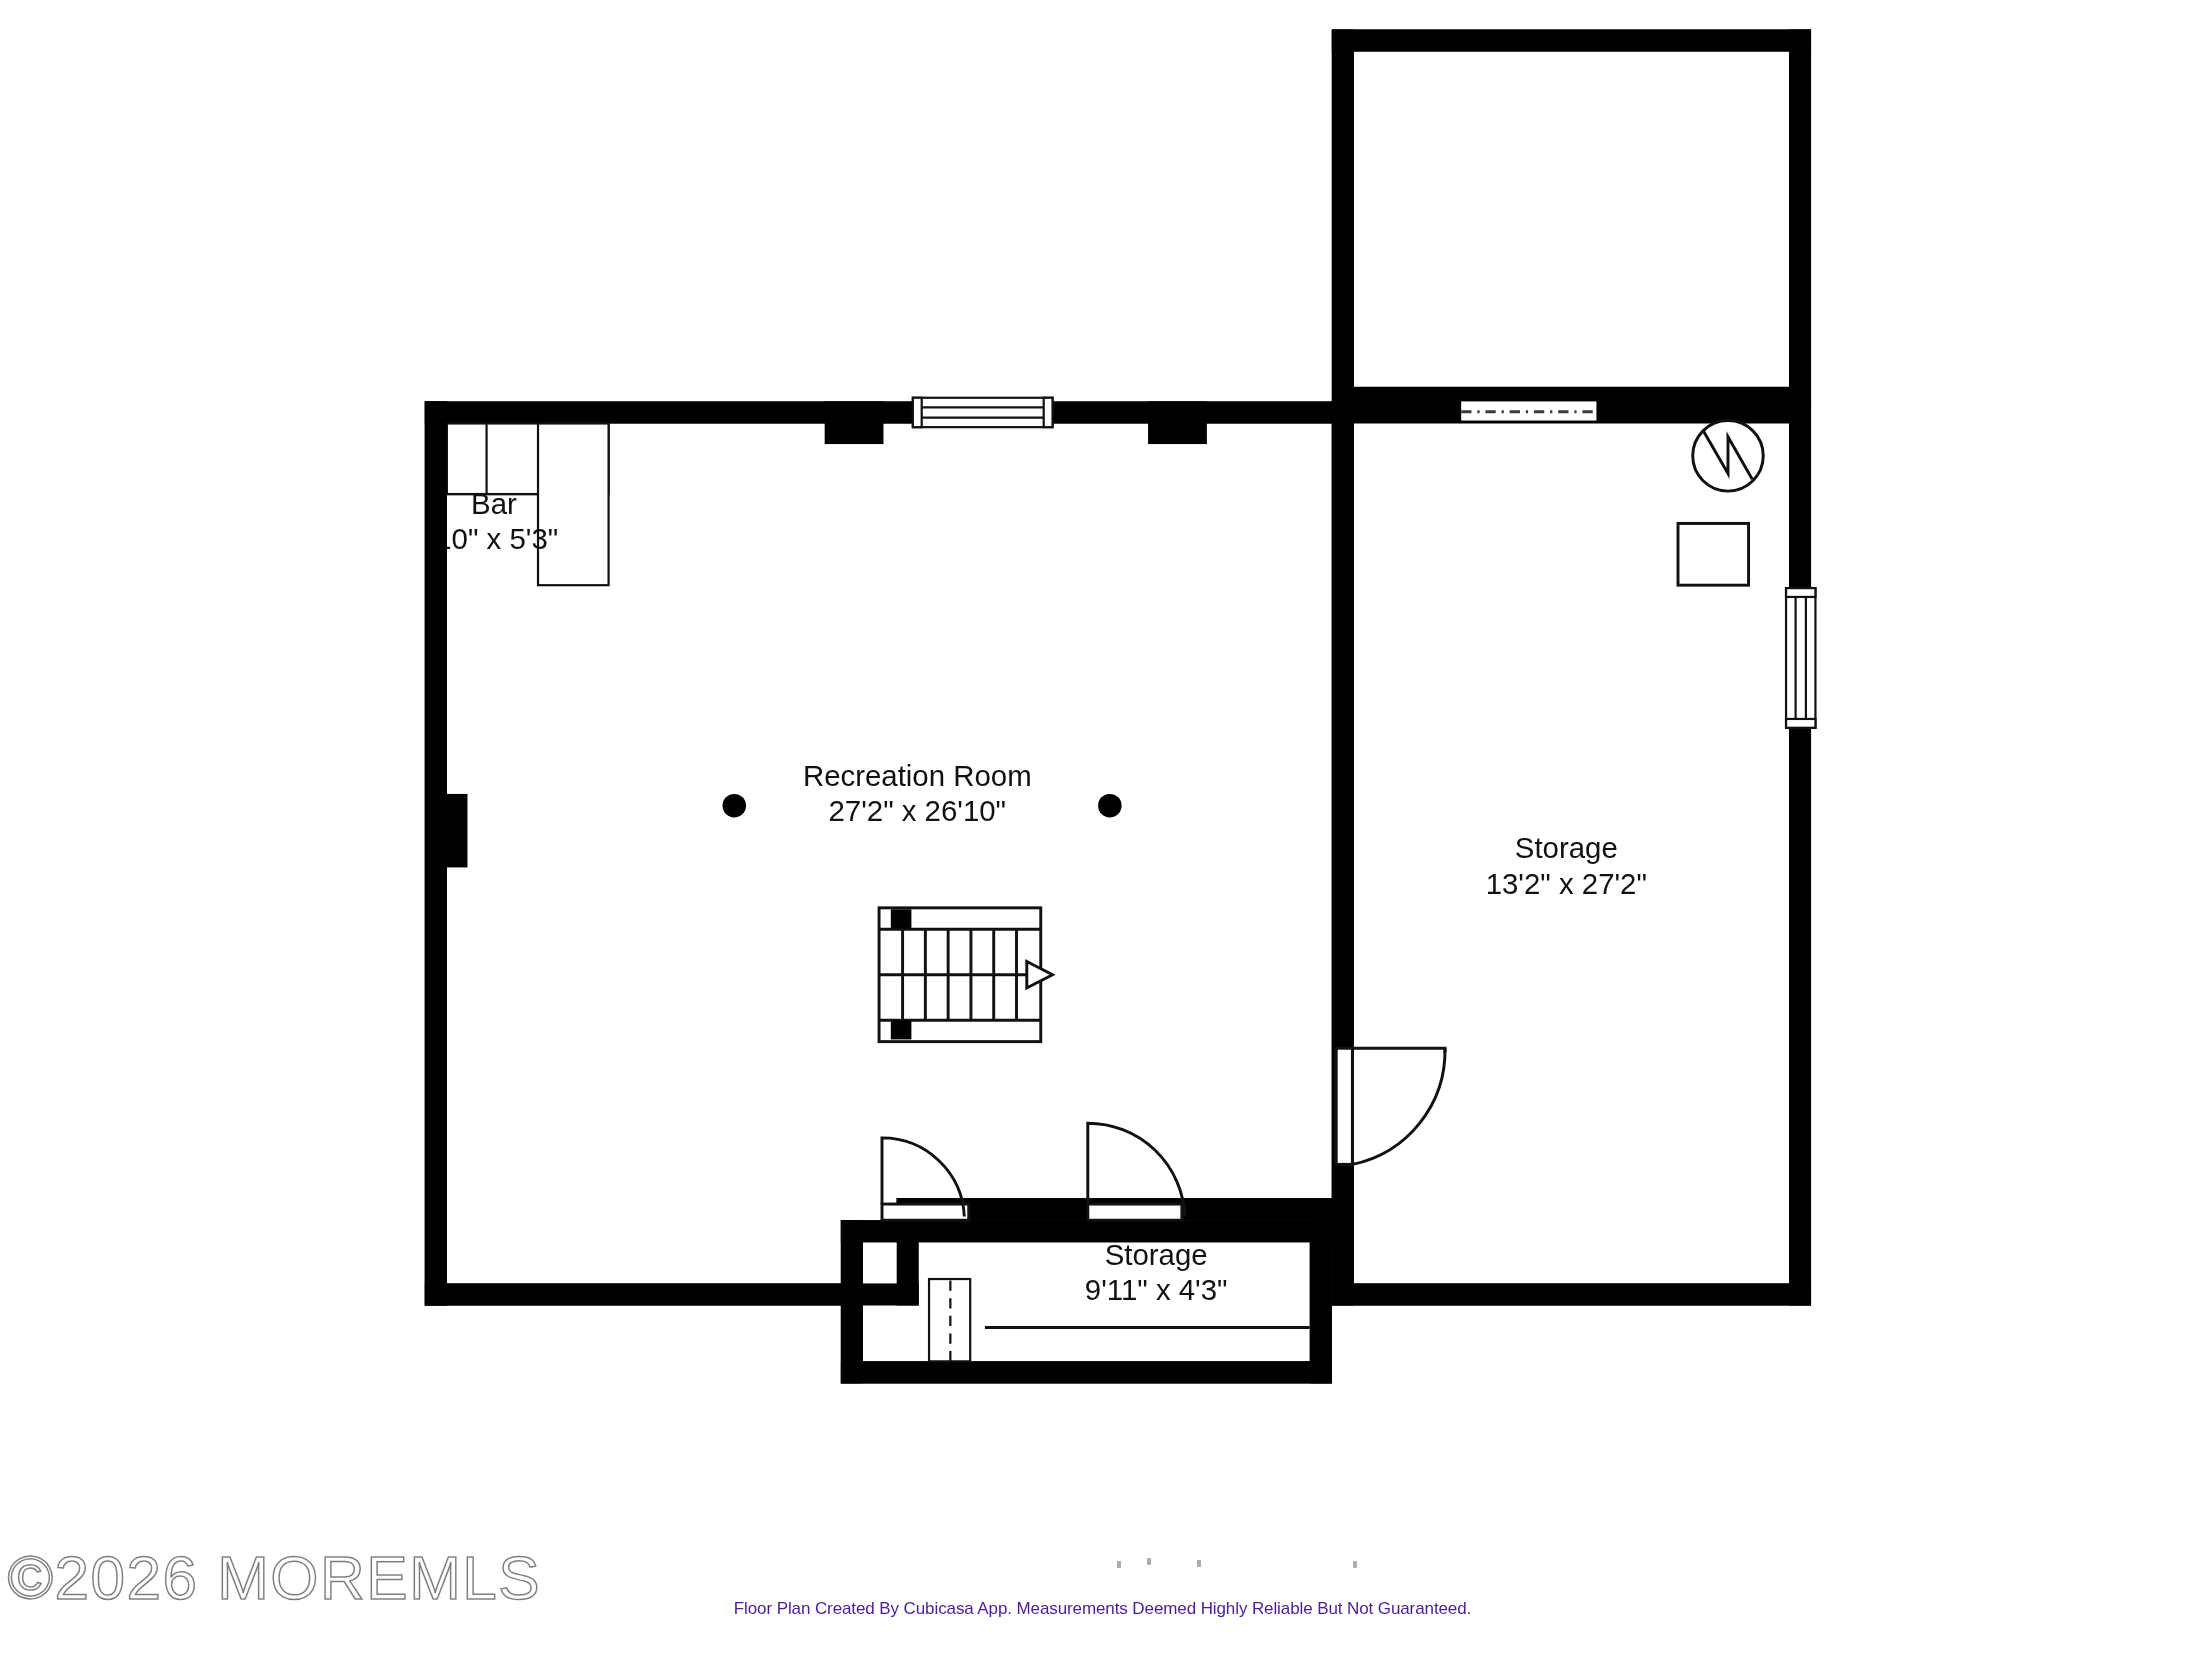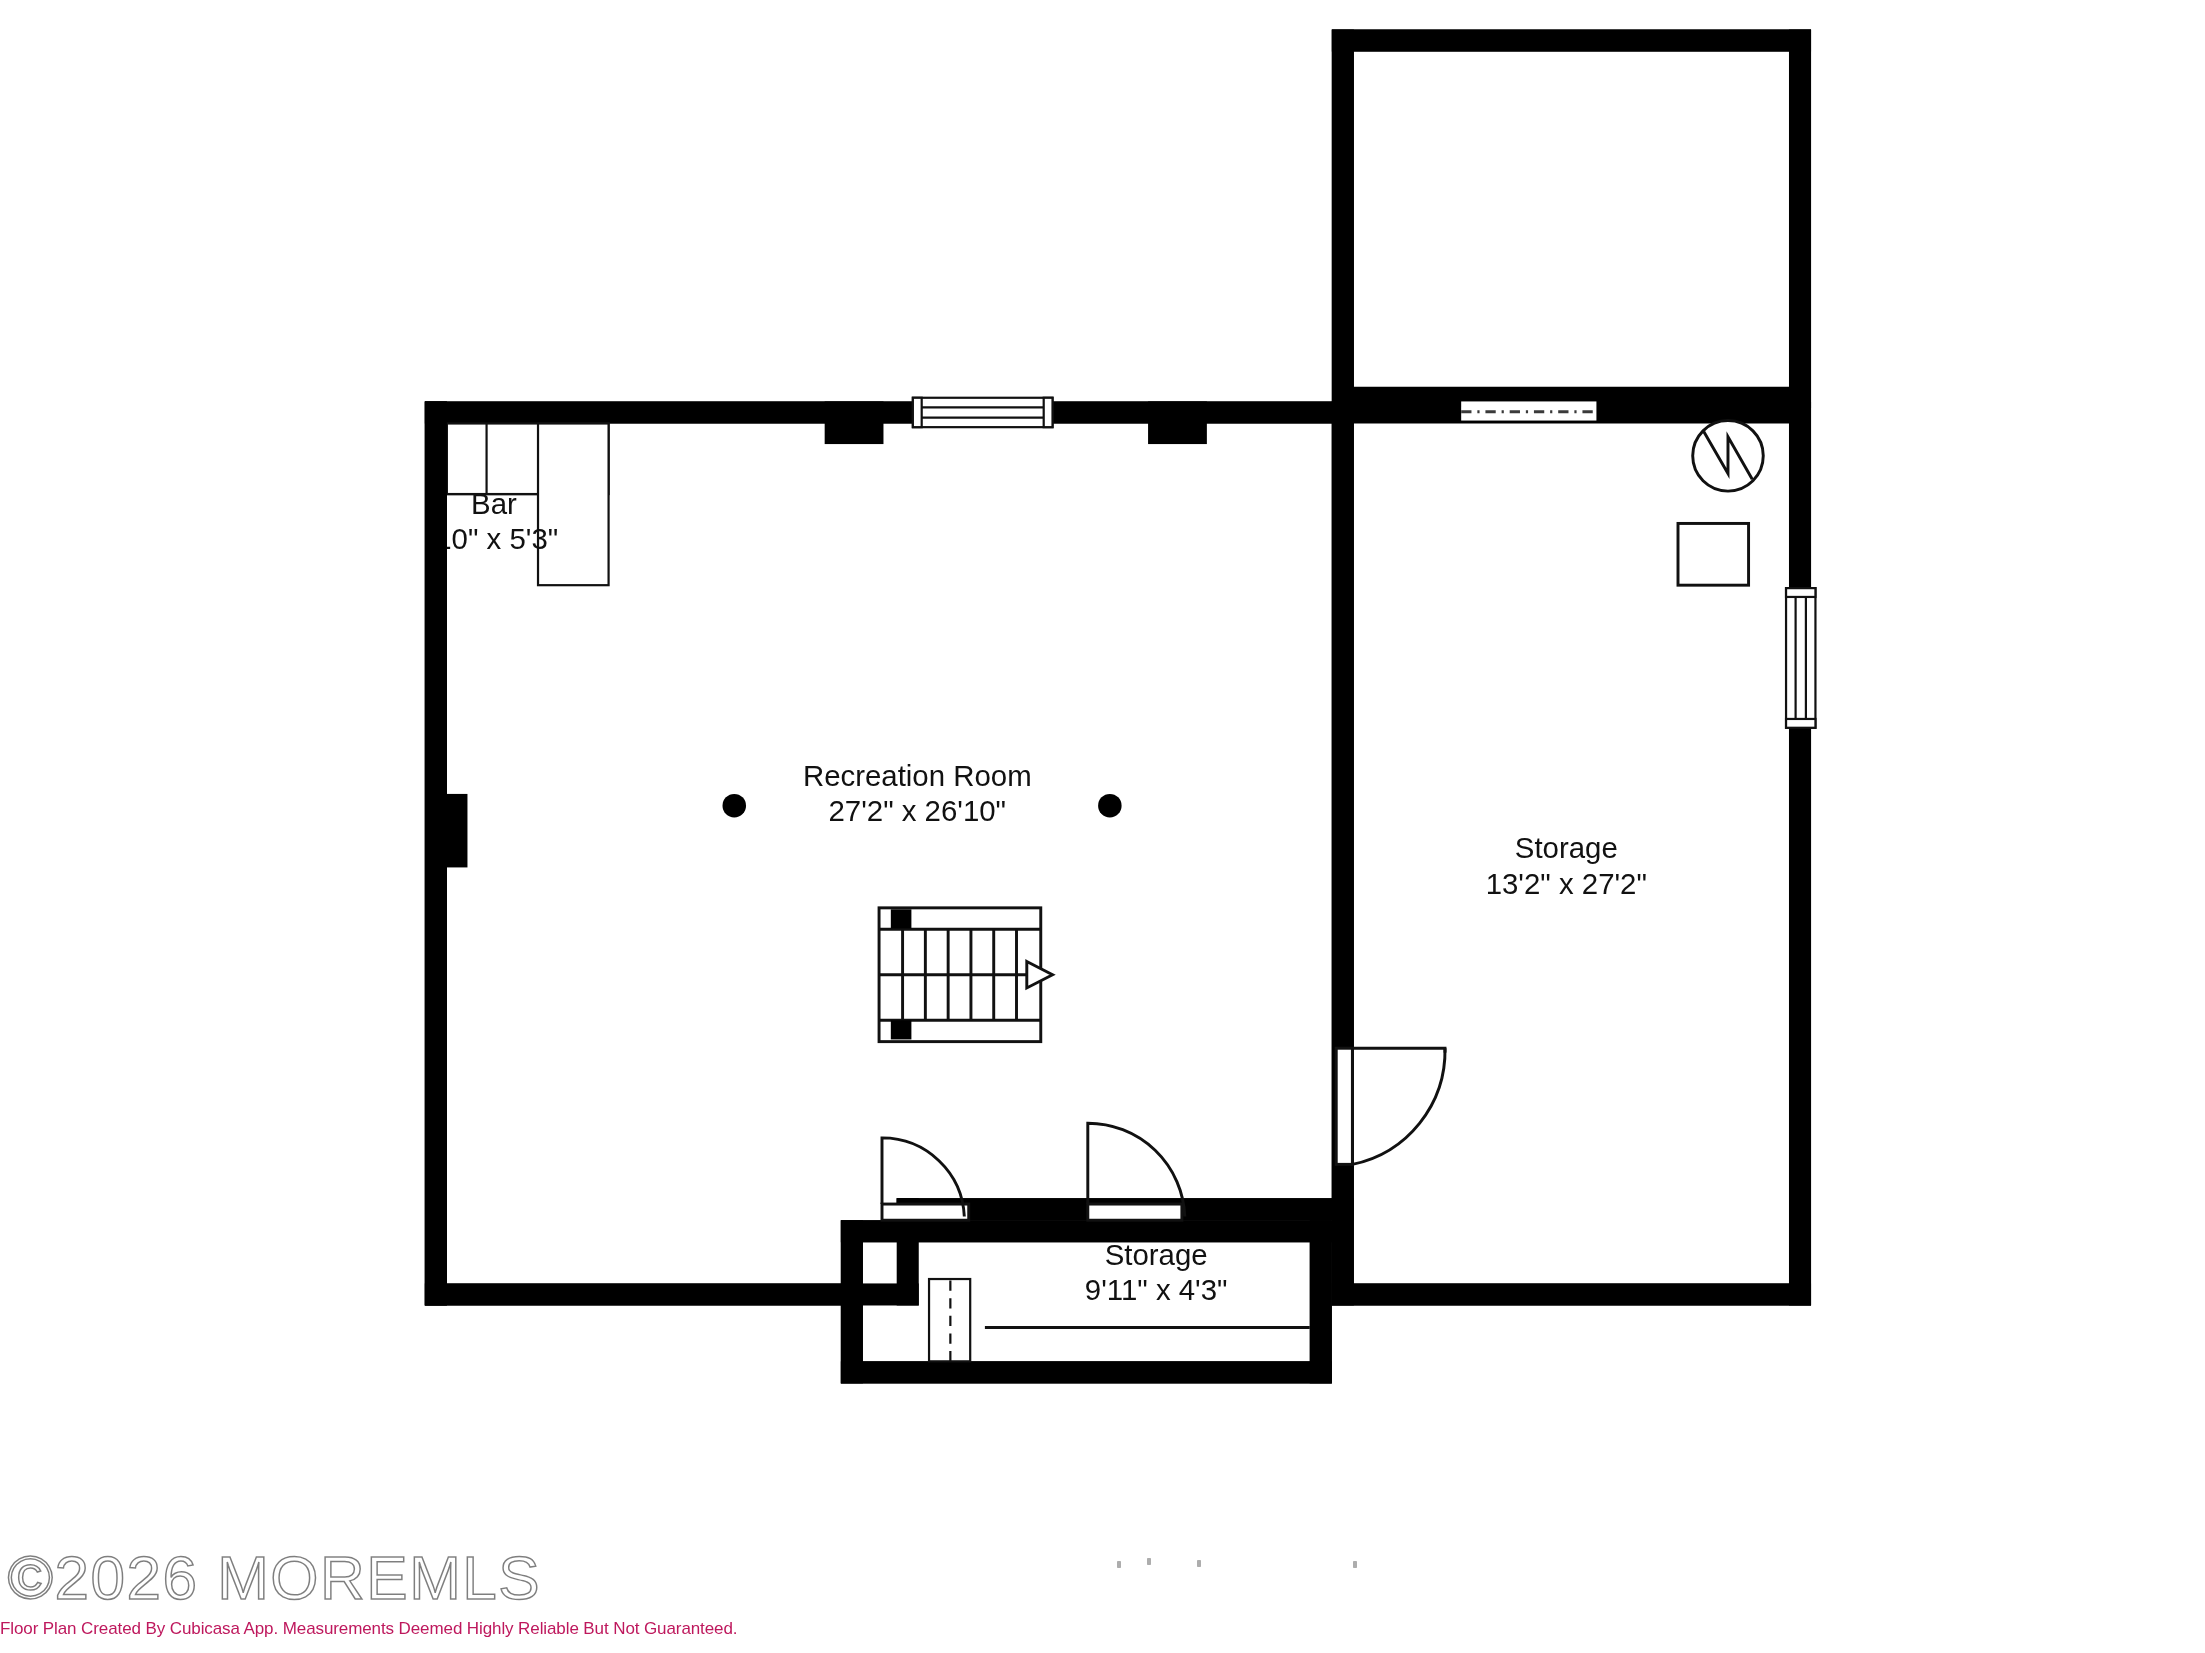--- a/index.html
+++ b/index.html
@@ -38,26 +38,26 @@
     font-size: 40px;
     fill: #111111;
     text-anchor: middle;
     dominant-baseline: middle;
   }
   .footer-note {
     position: absolute;
     left: 0;
     top: 1599px;
     width: 2205px;
+    text-align: center;
     font-family: "Liberation Sans", sans-serif;
     font-size: 17px;
-    color: #be185d;
+    color: #4c1d95;
     letter-spacing: -0.1px;
     white-space: nowrap;
-    margin-top: 20px;
   }
   .watermark {
     position: absolute;
     left: 7.4px;
     top: 1542px;
     font-family: "Liberation Sans", sans-serif;
     font-size: 62px;
     letter-spacing: 1.5px;
     color: transparent;
     -webkit-text-stroke: 1.5px rgba(20,20,20,0.55);

